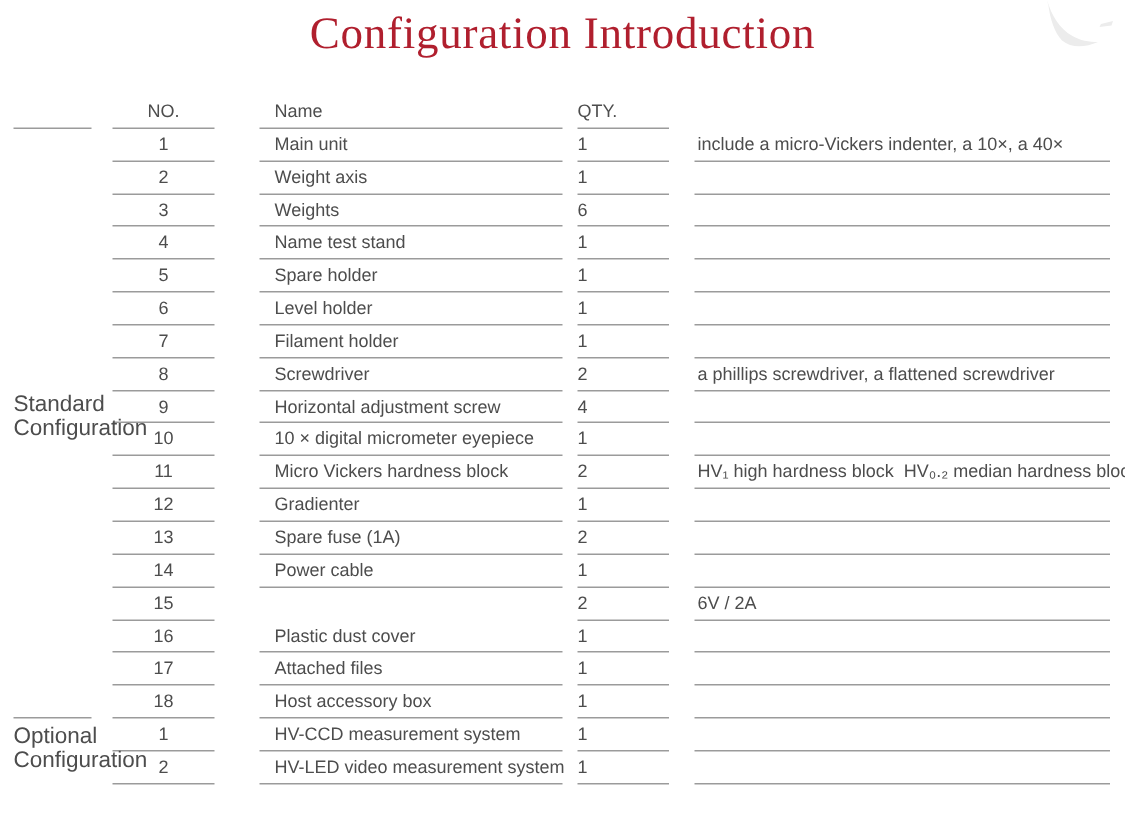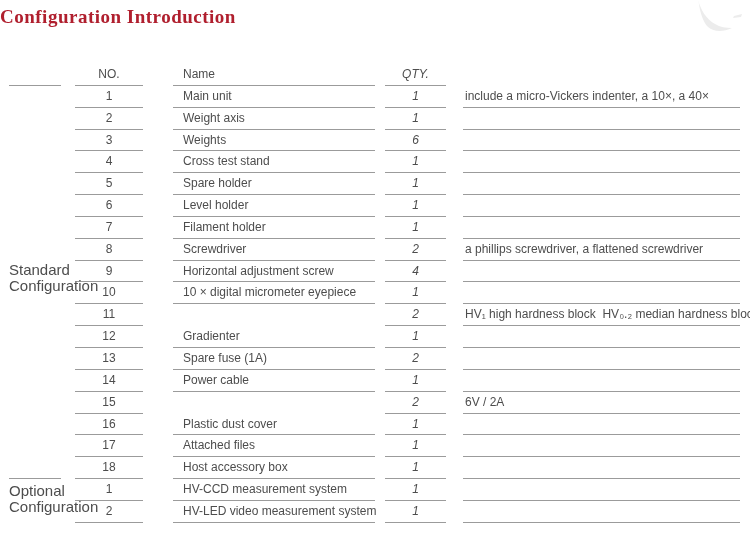--- a/index.html
+++ b/index.html
@@ -13,45 +13,45 @@
   .page{
     position:relative;
     width:750px;height:548px;
     background:#ffffff;
     font-family:"Liberation Sans","DejaVu Sans",sans-serif;
     color:var(--body-text);
     overflow:hidden;
   }
   .title{
     position:absolute;top:6px;left:0;width:100%;
-    text-align:left;
+    text-align:center;
     font-family:"Liberation Serif","DejaVu Serif",serif;
-    font-weight:bold;
-    font-size:19px;
+    font-weight:normal;
+    font-size:30px;
     letter-spacing:0.5px;
     color:var(--title-red);
   }
   .watermark{
     position:absolute;top:0;right:0;
   }
   .config-table{
     position:absolute;top:64px;left:0;width:670px;
   }
   .row{
     position:relative;height:21.85px;width:750px;
     font-size:12px;line-height:20px;
   }
   .cell{position:absolute;top:0;height:100%;white-space:nowrap;overflow:visible;}
   .cell-label   {left:9px;  width:52px;}
   .cell-no      {left:75px; width:68px; text-align:center;
                  border-bottom:1px solid var(--rule-gray);}
   .cell-name    {left:173px;width:202px;padding-left:10px;
                  border-bottom:1px solid var(--rule-gray);}
-  .cell-qty     {left:385px;width:61px; text-align:center;
-                 border-bottom:1px solid var(--rule-gray);font-style:italic;}
+  .cell-qty     {left:385px;width:61px; text-align:left;
+                 border-bottom:1px solid var(--rule-gray);}
   .cell-remarks {left:463px;width:277px;padding-left:2px;
                  border-bottom:1px solid var(--rule-gray);}
   .row.header .cell-label{border-bottom:1px solid var(--rule-gray);}
   .row.section-end .cell-label{border-bottom:1px solid var(--rule-gray);}
   .side-label{
     position:absolute;left:9px;
     font-size:15px;line-height:15.5px;color:var(--body-text);
     white-space:nowrap;
   }
   .side-label.standard{top:262px;}
@@ -94,21 +94,21 @@
         <div class="row">
     <div class="cell cell-label"></div>
     <div class="cell cell-no">3</div>
     <div class="cell cell-name">Weights</div>
     <div class="cell cell-qty">6</div>
     <div class="cell cell-remarks"></div>
   </div>
         <div class="row">
     <div class="cell cell-label"></div>
     <div class="cell cell-no">4</div>
-    <div class="cell cell-name">Cross test stand</div>
+    <div class="cell cell-name">Name test stand</div>
     <div class="cell cell-qty">1</div>
     <div class="cell cell-remarks"></div>
   </div>
         <div class="row">
     <div class="cell cell-label"></div>
     <div class="cell cell-no">5</div>
     <div class="cell cell-name">Spare holder</div>
     <div class="cell cell-qty">1</div>
     <div class="cell cell-remarks"></div>
   </div>
@@ -143,20 +143,21 @@
         <div class="row">
     <div class="cell cell-label"></div>
     <div class="cell cell-no">10</div>
     <div class="cell cell-name">10 × digital micrometer eyepiece</div>
     <div class="cell cell-qty">1</div>
     <div class="cell cell-remarks"></div>
   </div>
         <div class="row">
     <div class="cell cell-label"></div>
     <div class="cell cell-no">11</div>
+    <div class="cell cell-name">Micro Vickers hardness block</div>
     <div class="cell cell-qty">2</div>
     <div class="cell cell-remarks">HV₁ high hardness block&nbsp; HV₀.₂ median hardness block</div>
   </div>
         <div class="row">
     <div class="cell cell-label"></div>
     <div class="cell cell-no">12</div>
     <div class="cell cell-name">Gradienter</div>
     <div class="cell cell-qty">1</div>
     <div class="cell cell-remarks"></div>
   </div>

